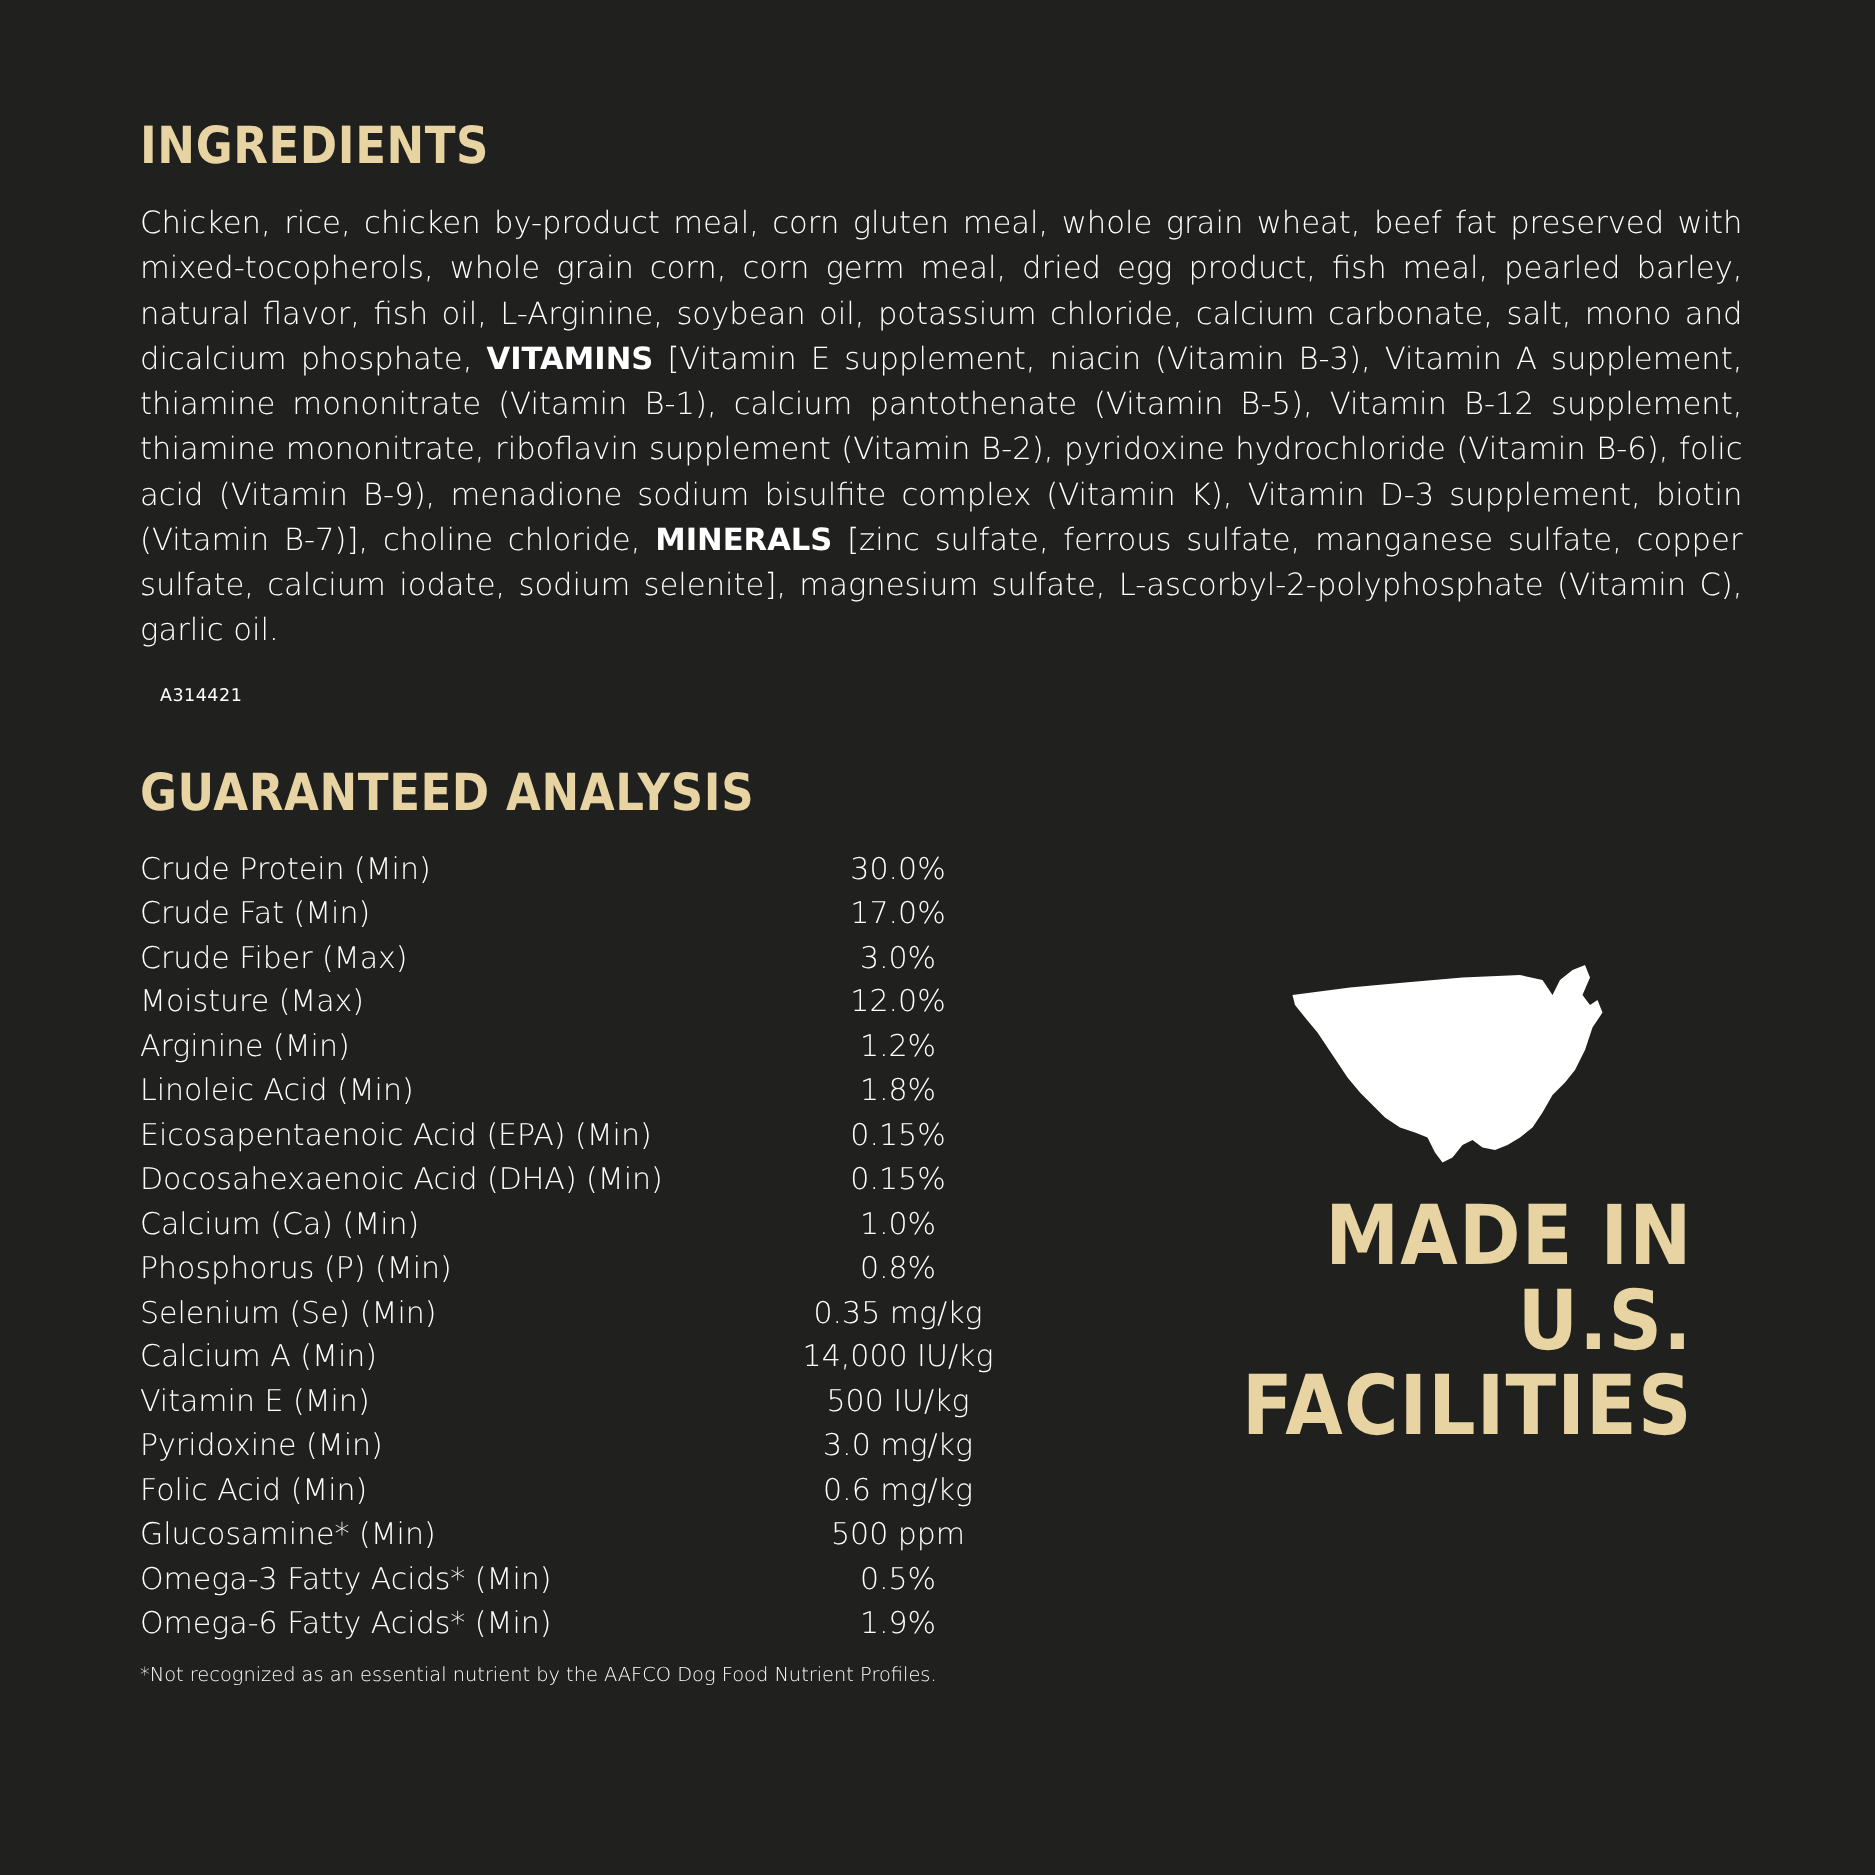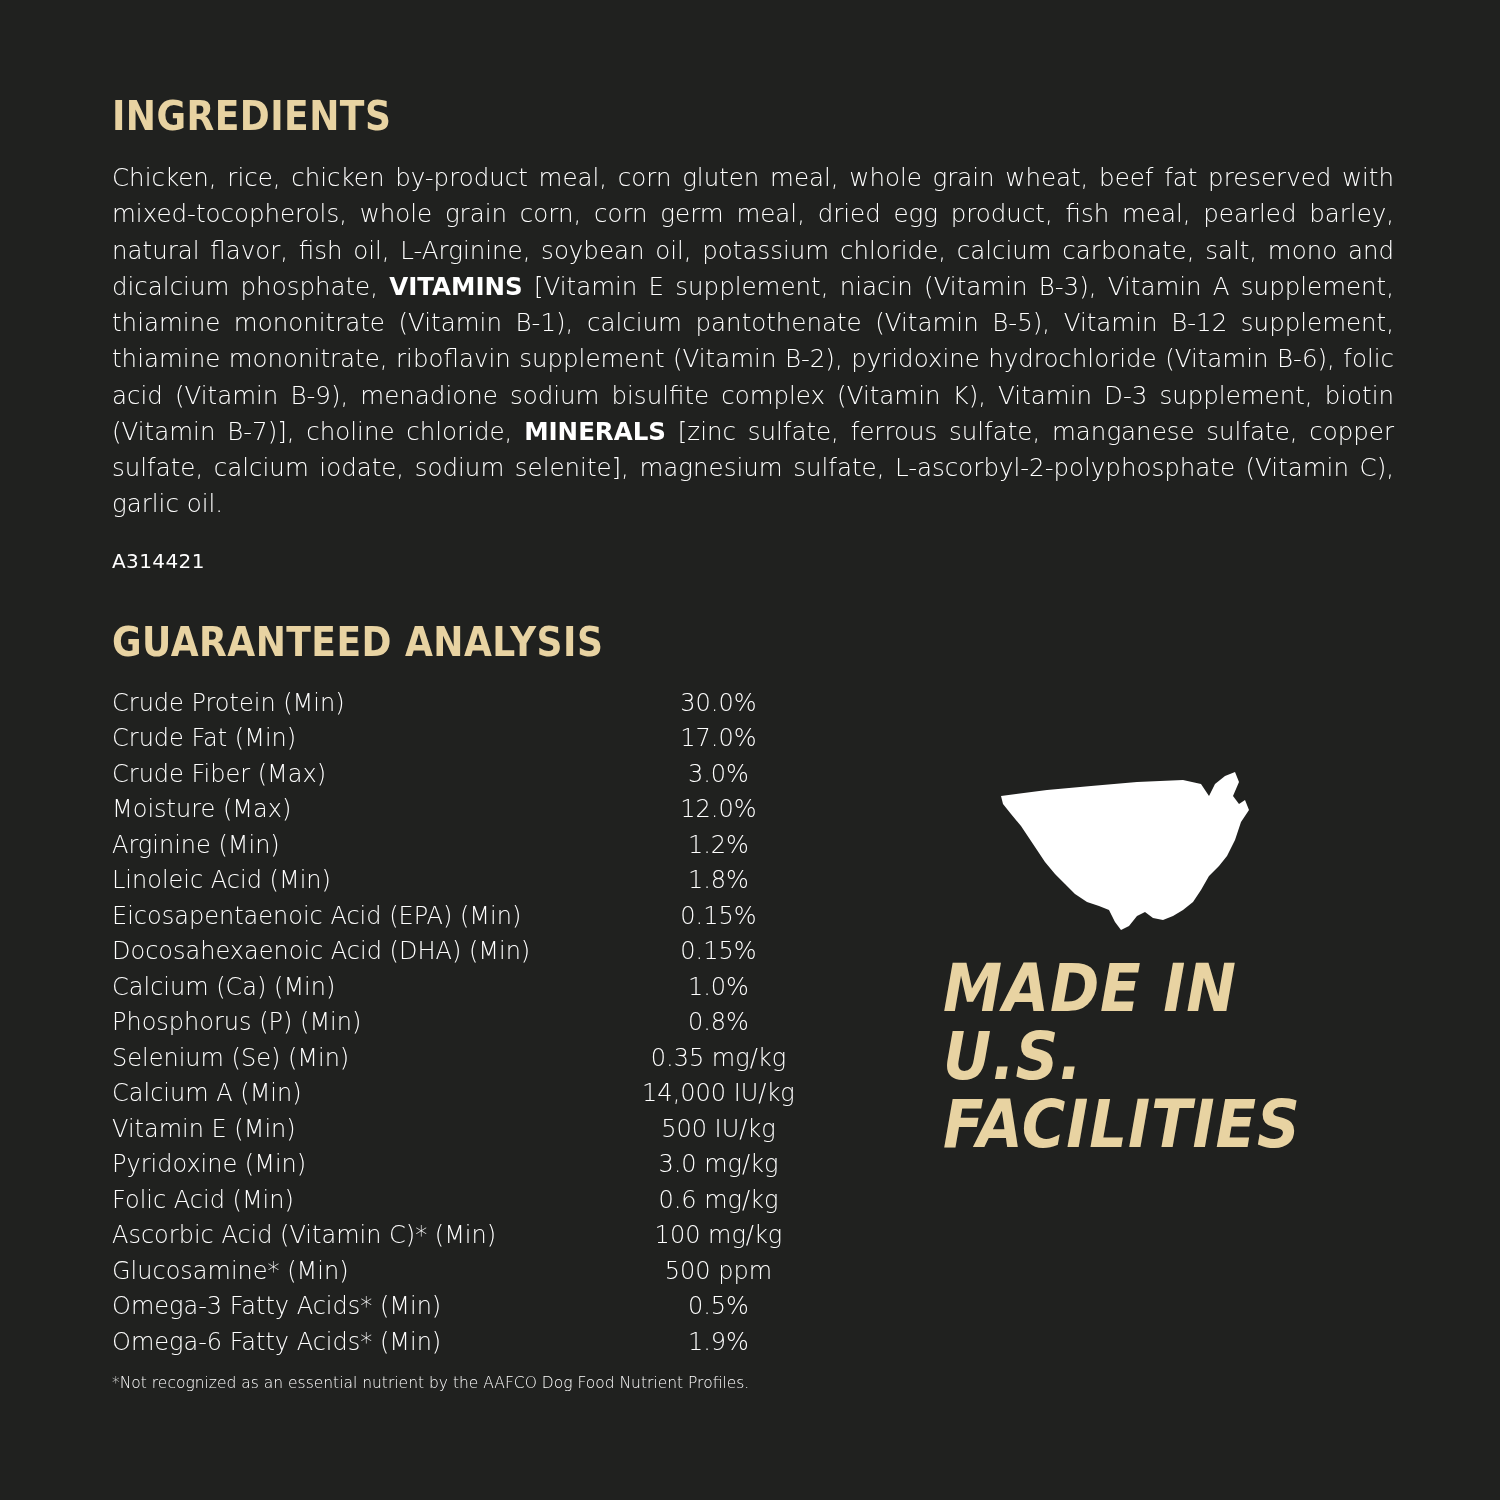--- a/index.html
+++ b/index.html
@@ -38,23 +38,23 @@
     text-align: justify;
     color: #ffffff;
     width: 1282px;
     margin: 0;
     font-weight: 300;
   }
   .ingredients-body b {
     font-weight: bold;
   }
   .code {
-    font-size: 20px;
-    color: #ffffff;
-    margin: 26px 0 0 0;
+    font-size: 14px;
+    color: #ffffff;
+    margin: 26px 0 0 16px;
     letter-spacing: 0.4px;
   }
   .ga-wrap {
     margin-top: 48px;
   }
   .ga-table {
     width: 700px;
     border-collapse: collapse;
   }
   .ga-table td {
@@ -69,25 +69,24 @@
     text-align: center;
   }
   .footnote {
     font-size: 15.5px;
     color: #ffffff;
     margin-top: 14px;
     font-weight: 300;
   }
   .badge {
     position: absolute;
-    left: 922px;
+    left: 955px;
     top: 770px;
     width: 420px;
-    text-align: left;
-    font-style: italic;
+    text-align: right;
   }
   .badge .map {
     display: block;
     margin: 0 auto;
   }
   .badge-line {
     font-family: "DejaVu Sans", sans-serif;
     font-weight: bold;
     color: #e8d3a2;
     font-size: 66px;
@@ -165,24 +164,20 @@
           </tr>
           <tr>
             <td class="nut">Pyridoxine (Min)</td>
             <td class="val">3.0 mg/kg</td>
           </tr>
           <tr>
             <td class="nut">Folic Acid (Min)</td>
             <td class="val">0.6 mg/kg</td>
           </tr>
           <tr>
-            <td class="nut">Ascorbic Acid (Vitamin C)* (Min)</td>
-            <td class="val">100 mg/kg</td>
-          </tr>
-          <tr>
             <td class="nut">Glucosamine* (Min)</td>
             <td class="val">500 ppm</td>
           </tr>
           <tr>
             <td class="nut">Omega-3 Fatty Acids* (Min)</td>
             <td class="val">0.5%</td>
           </tr>
           <tr>
             <td class="nut">Omega-6 Fatty Acids* (Min)</td>
             <td class="val">1.9%</td>

